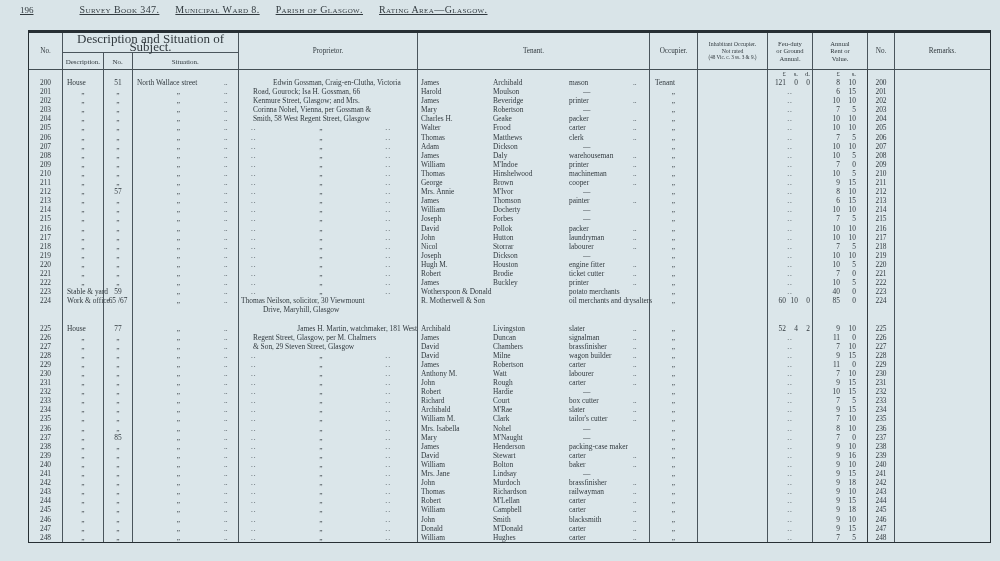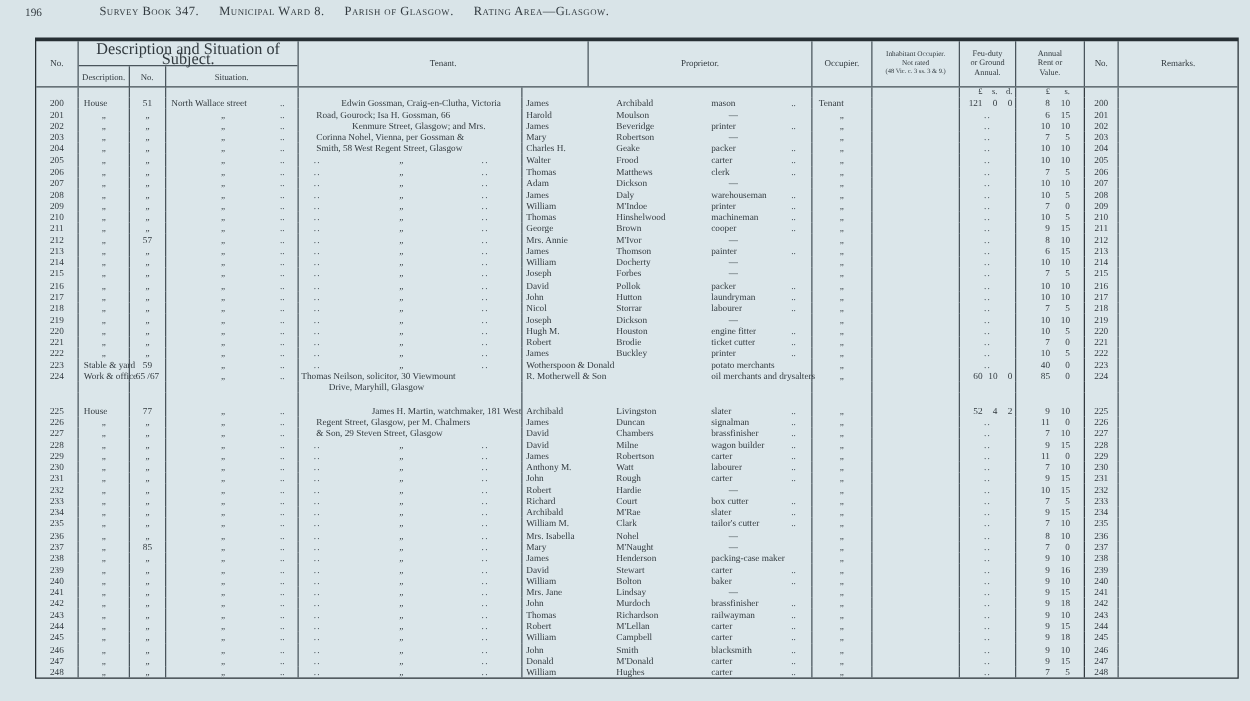--- a/index.html
+++ b/index.html
@@ -5,21 +5,21 @@
   html,body{margin:0;padding:0;}
   body{
     width:1000px;height:561px;overflow:hidden;position:relative;
     background:#d9e4e8;color:#323a3f;
     font-family:"Liberation Serif","DejaVu Serif",serif;
   }
   
   .page-header{
     position:absolute;left:0;top:4px;width:900px;
     display:flex;align-items:flex-end;
-    font-variant:small-caps;font-size:10px;letter-spacing:.4px;white-space:nowrap;
+    font-variant:small-caps;font-size:10px;letter-spacing:.4px;white-space:nowrap;text-decoration:underline;
   }
   .pgnum{font-variant:normal;font-size:9px;margin:0 46px 0 20px;letter-spacing:0;}
   .seg{margin-right:16px;}
   
   .vtable{
     position:absolute;left:28px;top:30px;width:963px;
     border:1.5px solid #272f34;border-top-width:3px;
     background:#dbe6ea;box-sizing:border-box;
   }
   .thead{display:flex;border-bottom:1px solid #434e54;height:37px;box-sizing:border-box;}
@@ -96,22 +96,22 @@
   <div class="thead">
     <div class="hc h-no1">No.</div>
     <div class="hc h-group">
       <div class="h-group-top">Description and Situation of Subject.</div>
       <div class="h-group-bot">
         <div class="h-sub h-desc">Description.</div>
         <div class="h-sub h-snum">No.</div>
         <div class="h-sub h-sit">Situation.</div>
       </div>
     </div>
+    <div class="hc h-prop">Proprietor.</div>
     <div class="hc h-ten">Tenant.</div>
-    <div class="hc h-prop">Proprietor.</div>
     <div class="hc h-occ">Occupier.</div>
     <div class="hc h-inh">
       <span>Inhabitant Occupier.</span>
       <span>Not rated</span>
       <span class="tiny">(48 Vic. c. 3 ss. 3 &amp; 9.)</span>
     </div>
     <div class="hc h-feu">
       <span>Feu-duty</span>
       <span>or Ground</span>
       <span>Annual.</span>
@@ -210,21 +210,21 @@
       </div>
       <div class="trow">
         <div class="c cn1">202</div>
         <div class="c cds ctr">„</div>
         <div class="c cnm">„</div>
         <div class="c cst">
           <span class="sit-t ctr">„</span>
           <span class="sit-dots">..</span>
         </div>
         <div class="c cpr">
-          <span class="pl" style="padding-left: 14px; text-align: center;">Kenmure Street, Glasgow; and Mrs.</span>
+          <span class="pl" style="padding-left: 14px;">Kenmure Street, Glasgow; and Mrs.</span>
         </div>
         <div class="c cte">
           <span class="tf">James</span>
           <span class="tl">Beveridge</span>
           <span class="to">printer</span>
           <span class="tdots">..</span>
         </div>
         <div class="c coc ctr">„</div>
         <div class="c cin"></div>
         <div class="c cfe dotsonly">

